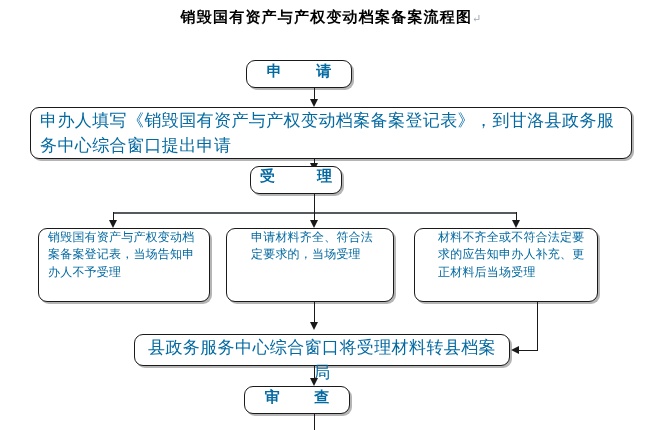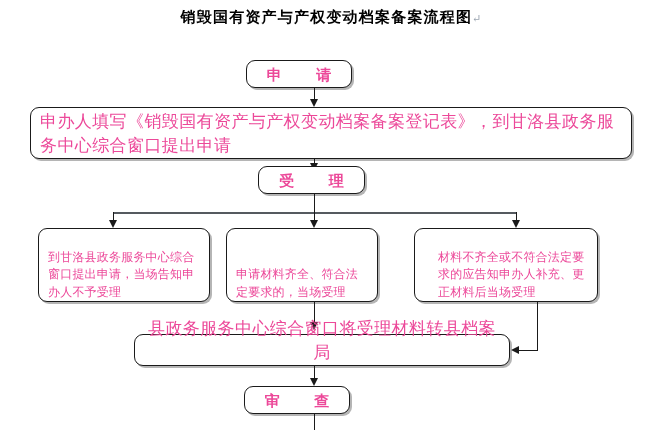--- a/index.html
+++ b/index.html
@@ -39,22 +39,22 @@
 
   
   .node {
     position: absolute;
     box-sizing: border-box;
     background: #ffffff;
     border: 1px solid #1a1a1a;
     border-radius: 9px;
     box-shadow: 2px 2px 0 rgba(120,120,120,0.55);
     display: flex;
-    align-items: flex-end;
-    color: #ec4899;
+    align-items: flex-start;
+    color: #0369a1;
   }
   .node.center {
     justify-content: center;
     text-align: center;
   }
   .node-text {
     display: block;
     width: 100%;
     padding: 0 9px;
     box-sizing: border-box;
@@ -128,42 +128,42 @@
   </div>
   <div class="vline" style="left:314px; top:88px; height:14px;"></div>
   <div class="arrow-down" style="left:310px; top:99px;"></div>
 
   <div class="node wide" style="left:30px; top:107px; width:602px; height:52px;">
     <span class="node-text">申办人填写《销毁国有资产与产权变动档案备案登记表》，到甘洛县政务服务中心综合窗口提出申请</span>
   </div>
   <div class="vline" style="left:314px; top:159px; height:12px;"></div>
   <div class="arrow-down" style="left:310px; top:163px;"></div>
 
-  <div class="node stage center" style="left:258px; top:166px; width:107px; height:28px;">
+  <div class="node stage center" style="left:250px; top:166px; width:92px; height:28px;font-family:Liberation Mono, monospace;">
     <span class="node-text">受  理</span>
   </div>
 
   <div class="vline" style="left:314px; top:194px; height:18px;"></div>
 
   <div class="hline thick" style="left:113px; top:212px; width:403px;"></div>
 
   <div class="vline" style="left:113px; top:212px; height:12px;"></div>
   <div class="arrow-down" style="left:109px; top:220px;"></div>
 
   <div class="vline" style="left:314px; top:212px; height:12px;"></div>
   <div class="arrow-down" style="left:310px; top:220px;"></div>
 
   <div class="vline" style="left:516px; top:212px; height:12px;"></div>
   <div class="arrow-down" style="left:512px; top:220px;"></div>
 
   <div class="node branch" style="left:38px; top:228px; width:172px; height:74px;">
-    <span class="node-text">到甘洛县政务服务中心综合窗口提出申请，当场告知申办人不予受理</span>
+    <span class="node-text">销毁国有资产与产权变动档案备案登记表，当场告知申办人不予受理</span>
   </div>
 
-  <div class="node branch" style="left:226px; top:228px; width:152px; height:74px;">
+  <div class="node branch" style="left:226px; top:228px; width:168px; height:74px;padding-left:15px;">
     <span class="node-text">申请材料齐全、符合法定要求的，当场受理</span>
   </div>
 
   <div class="node branch" style="left:414px; top:228px; width:184px; height:74px;padding-left:14px;">
     <span class="node-text">材料不齐全或不符合法定要求的应告知申办人补充、更正材料后当场受理</span>
   </div>
 
   <div class="vline" style="left:314px; top:302px; height:26px;"></div>
   <div class="arrow-down" style="left:310px; top:322px;"></div>
 

